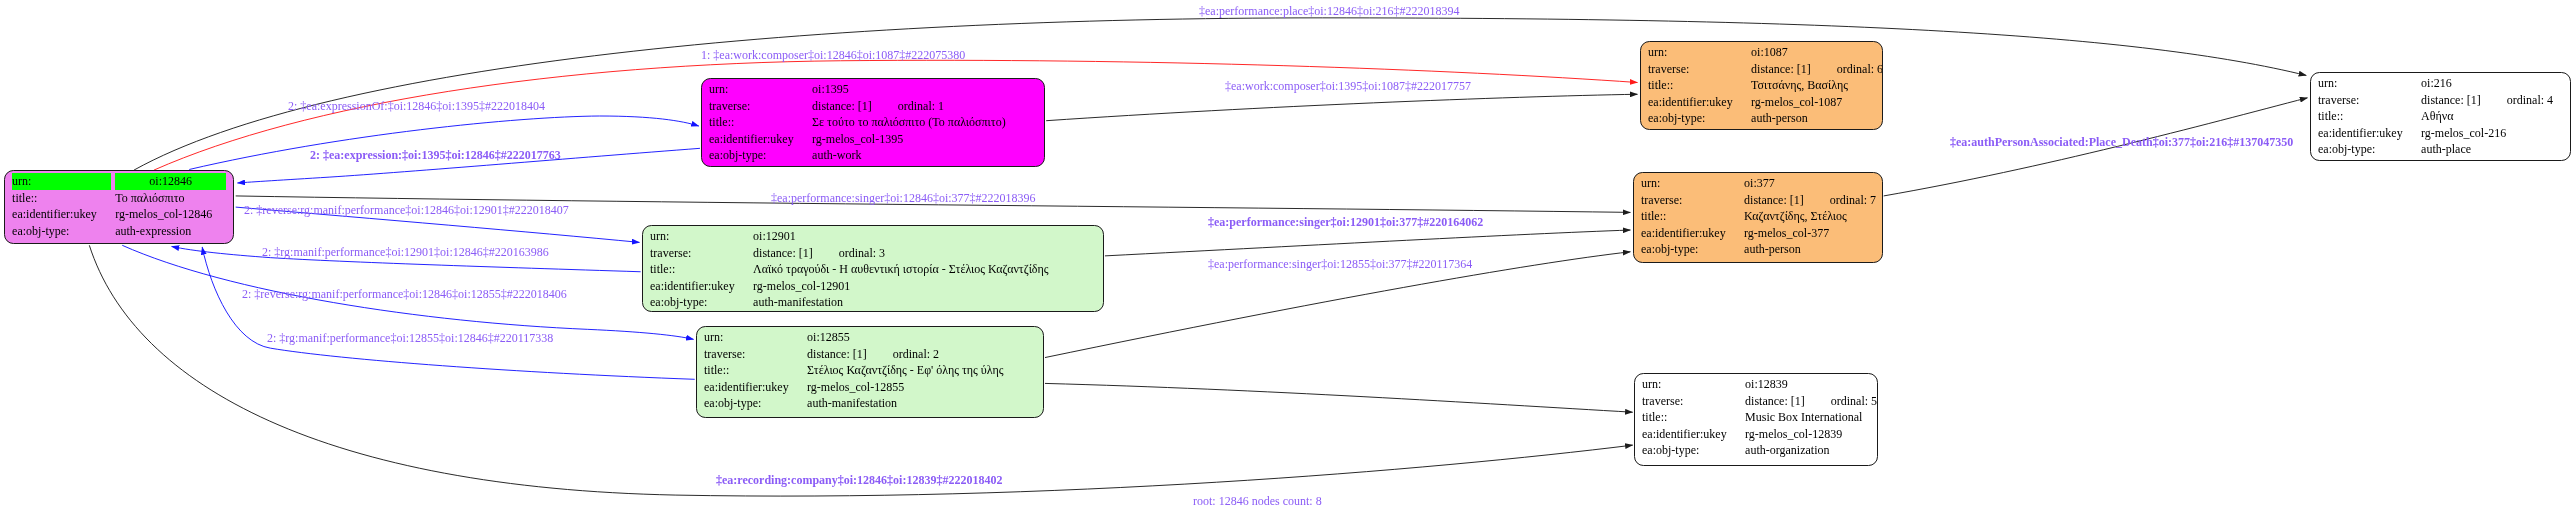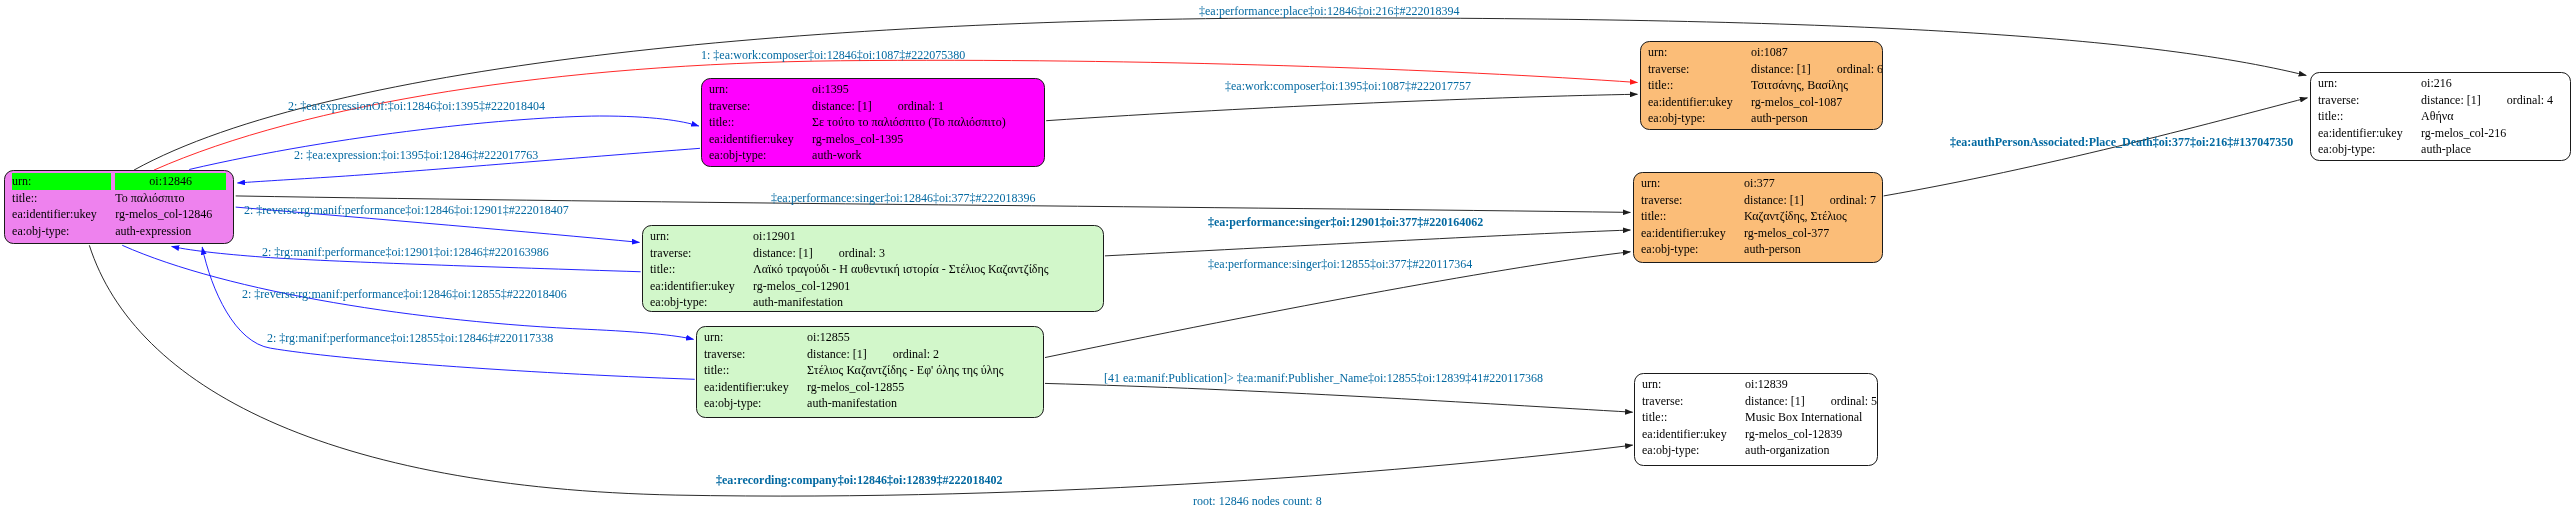--- a/index.html
+++ b/index.html
@@ -43,21 +43,21 @@
   .nkey{flex:0 0 99px;width:99px;margin-right:4.1px;}
   .nval{flex:0 1 auto;text-align:center;}
   .nval2{margin-left:26px;}
   .hl{background:#00FF00;}
   .nval.hl{flex:1 1 auto;}
 
   .elabel{
     position:absolute;
     font-size:12px;
     line-height:14px;
-    color:#0369a1;
+    color:#8b5cf6;
     white-space:nowrap;
   }
 </style>
 </head>
 <body>
 
 <div id="canvas">
 
   <svg id="edges" viewBox="0 0 4383 867" xmlns="http://www.w3.org/2000/svg">
     <defs>
@@ -265,28 +265,27 @@
       <div class="nrow">
         <span class="nkey">ea:obj-type:</span>
         <span class="nval">auth-place</span>
       </div>
     </div>
 
   <div class="elabel" style="left:1199px; top:3.5px;">‡ea:performance:place‡oi:12846‡oi:216‡#222018394</div>
   <div class="elabel" style="left:701px; top:48px;">1: ‡ea:work:composer‡oi:12846‡oi:1087‡#222075380</div>
   <div class="elabel" style="left:1225px; top:79px;">‡ea:work:composer‡oi:1395‡oi:1087‡#222017757</div>
   <div class="elabel" style="left:288px;  top:99px;">2: ‡ea:expressionOf:‡oi:12846‡oi:1395‡#222018404</div>
-  <div class="elabel" style="left:294px;  top:148px;">2: ‡ea:expression:‡oi:1395‡oi:12846‡#222017763</div>
+  <div class="elabel" style="left:310px;  top:148px;font-weight:bold;">2: ‡ea:expression:‡oi:1395‡oi:12846‡#222017763</div>
   <div class="elabel" style="left:244px;  top:203px;">2: ‡reverse:rg:manif:performance‡oi:12846‡oi:12901‡#222018407</div>
   <div class="elabel" style="left:262px;  top:245px;">2: ‡rg:manif:performance‡oi:12901‡oi:12846‡#220163986</div>
   <div class="elabel" style="left:242px;  top:287px;">2: ‡reverse:rg:manif:performance‡oi:12846‡oi:12855‡#222018406</div>
   <div class="elabel" style="left:267px;  top:331px;">2: ‡rg:manif:performance‡oi:12855‡oi:12846‡#220117338</div>
   <div class="elabel" style="left:771px; top:191px;">‡ea:performance:singer‡oi:12846‡oi:377‡#222018396</div>
   <div class="elabel" style="left:1208px; top:215px;font-weight:bold;">‡ea:performance:singer‡oi:12901‡oi:377‡#220164062</div>
   <div class="elabel" style="left:1208px; top:257px;">‡ea:performance:singer‡oi:12855‡oi:377‡#220117364</div>
-  <div class="elabel" style="left:1104px; top:371px;">[41 ea:manif:Publication]&gt; ‡ea:manif:Publisher_Name‡oi:12855‡oi:12839‡41#220117368</div>
   <div class="elabel" style="left:1950px; top:135px;font-weight:bold;">‡ea:authPersonAssociated:Place_Death‡oi:377‡oi:216‡#137047350</div>
   <div class="elabel" style="left:716px; top:473px;font-weight:bold;">‡ea:recording:company‡oi:12846‡oi:12839‡#222018402</div>
 
   <div class="elabel" style="left:1193px; top:494px;">root: 12846 nodes count: 8</div>
 
 </div>
 
 
 </body></html>

